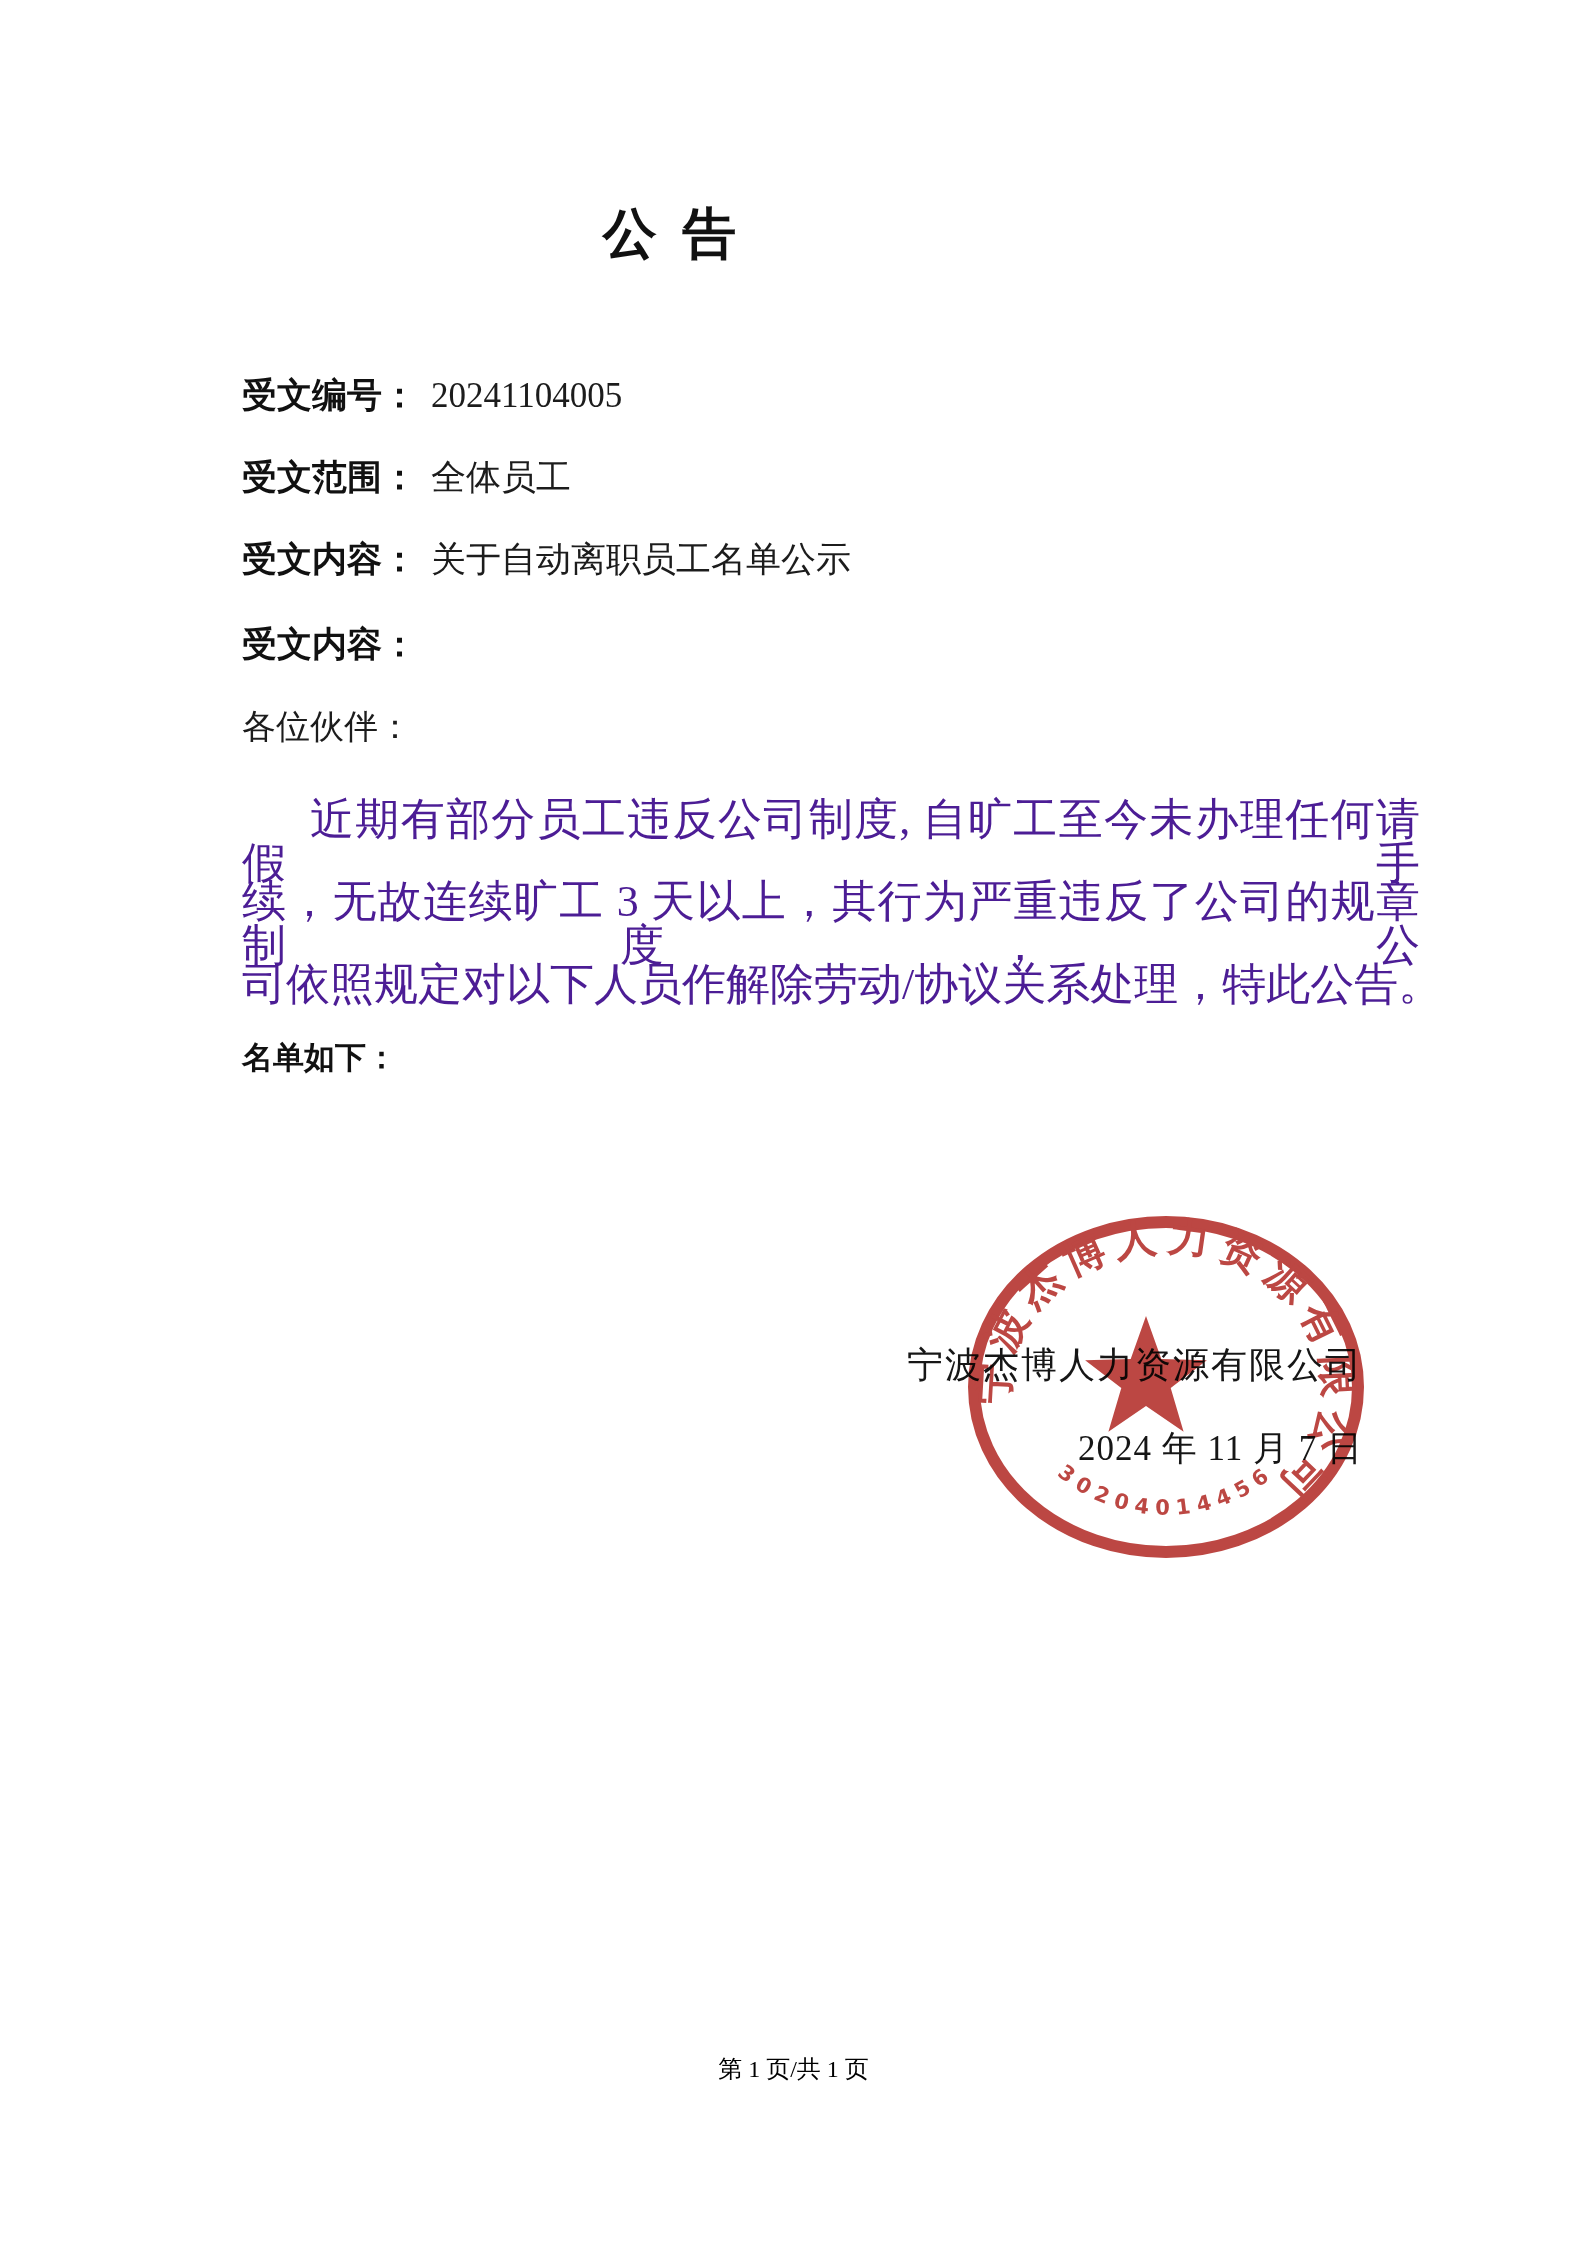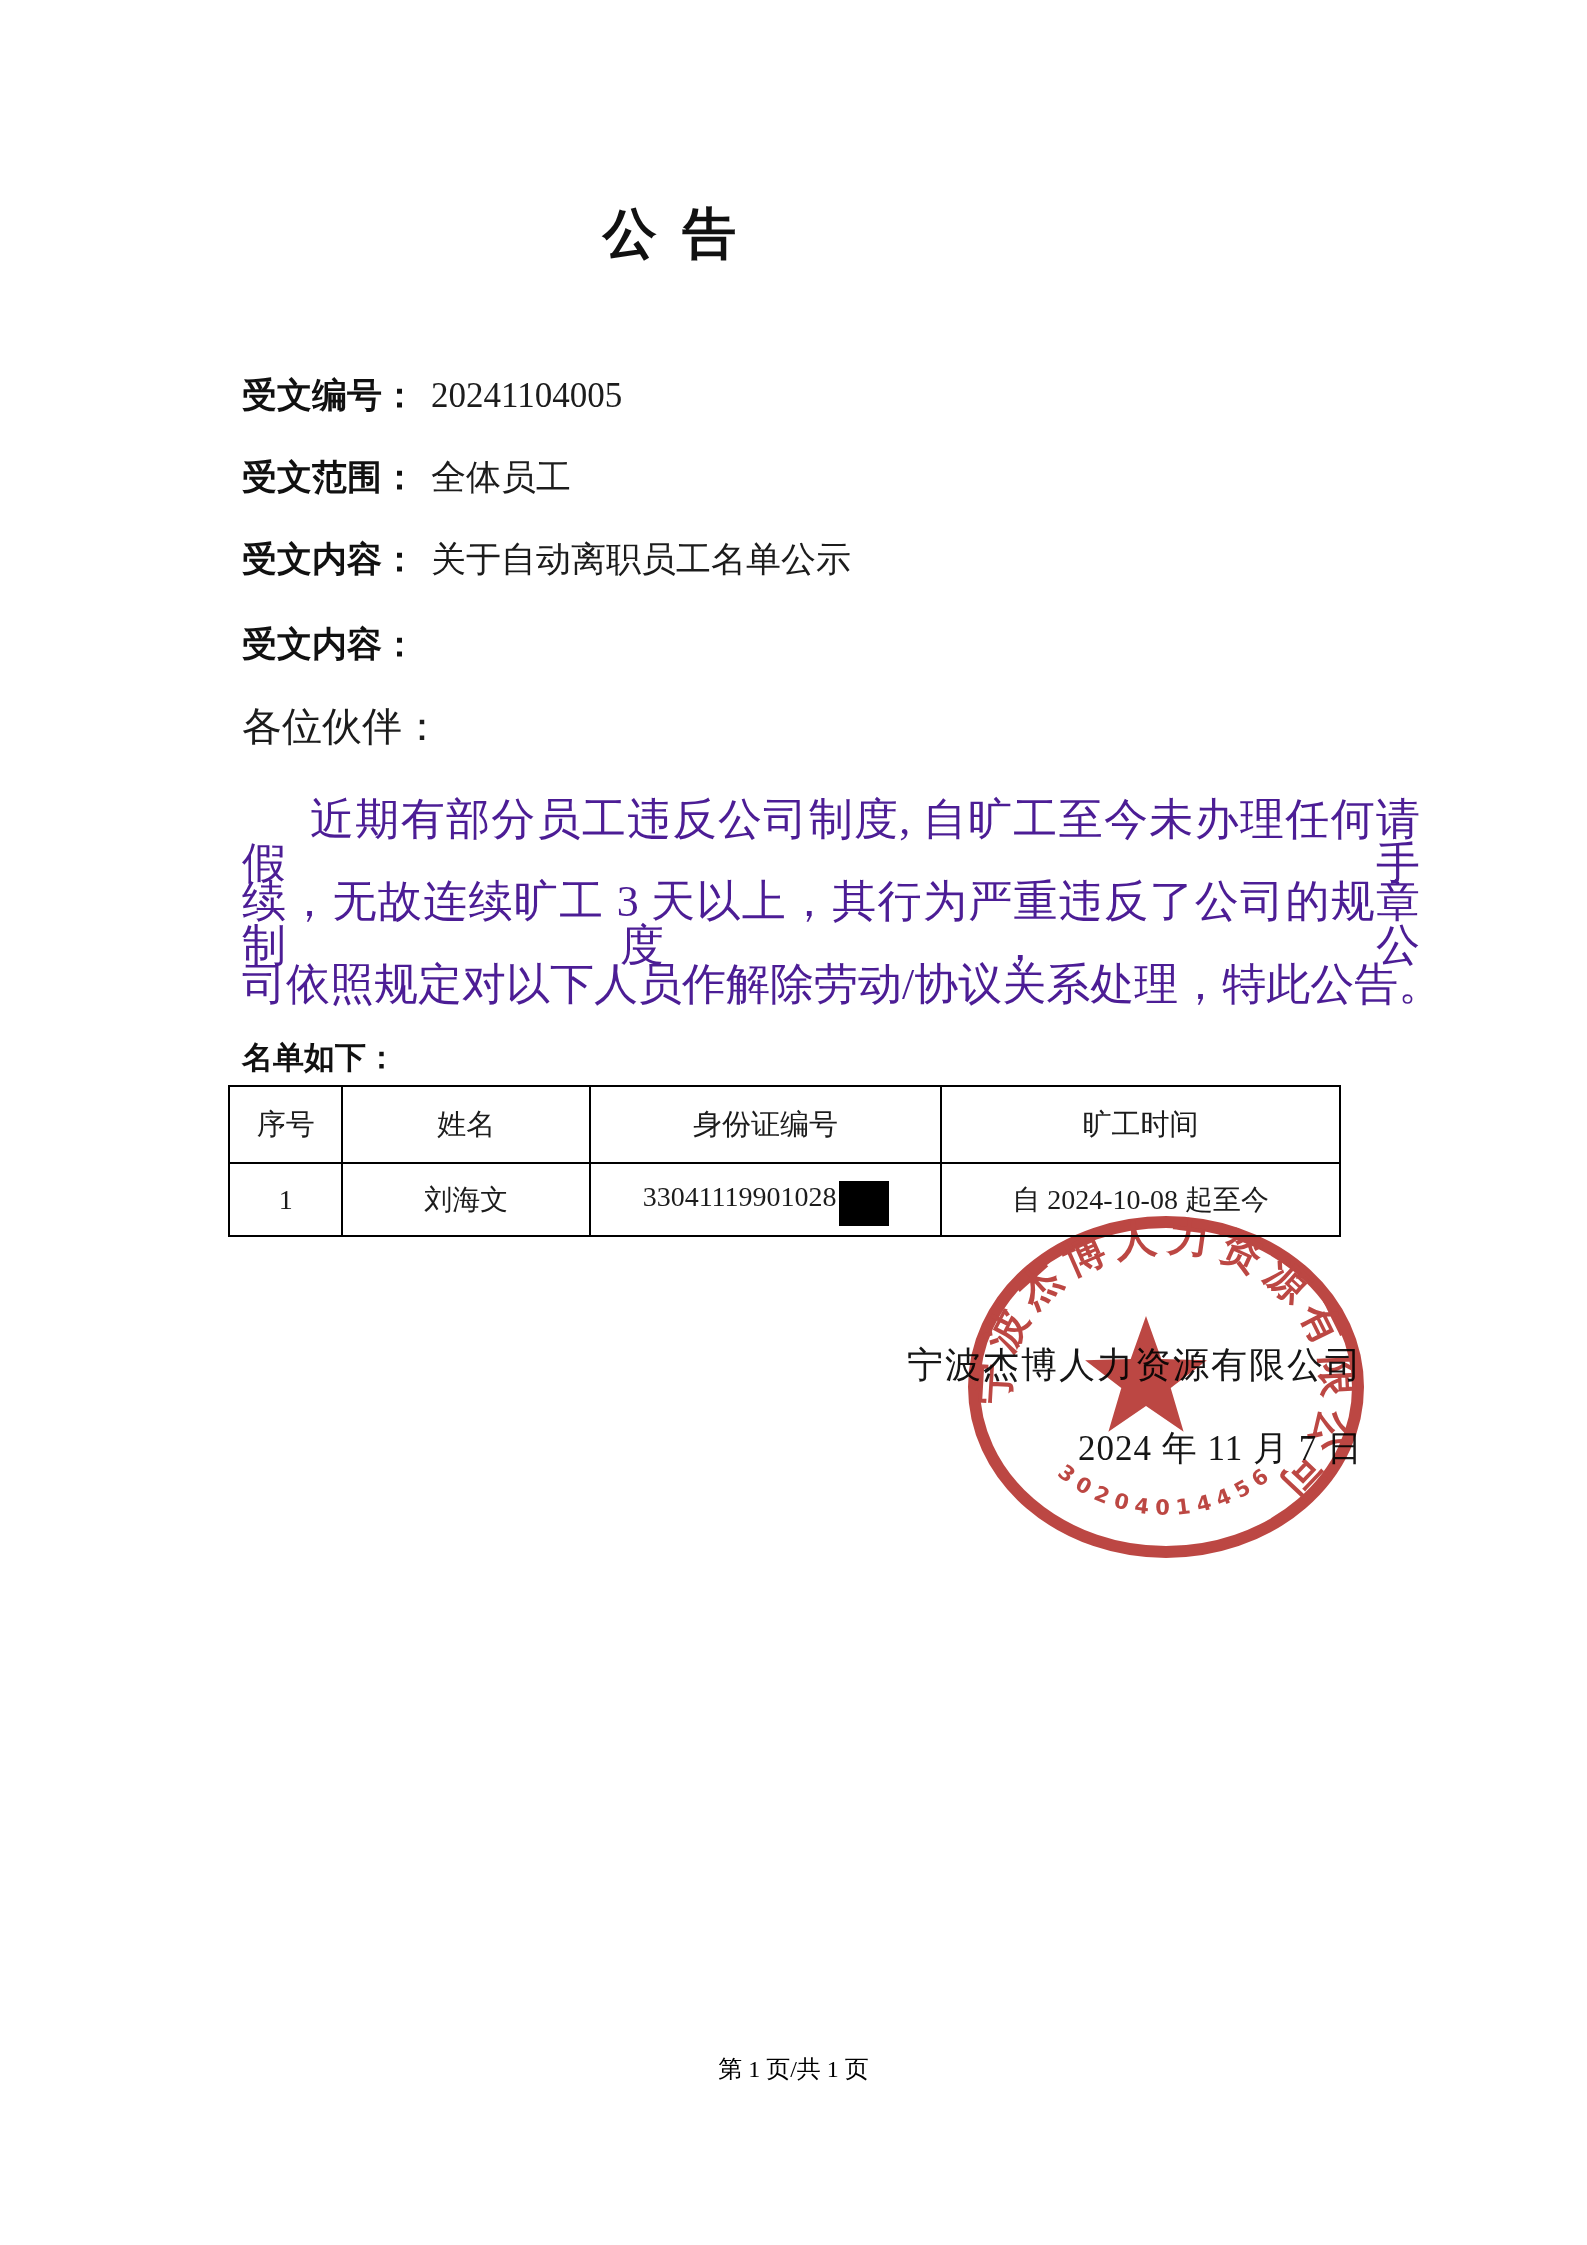--- a/index.html
+++ b/index.html
@@ -18,21 +18,21 @@
     color:#111;
   }
   .field-line{
     position:absolute;left:242px;height:44px;line-height:44px;
     font-size:35px;white-space:nowrap;
   }
   .field-label{font-weight:bold;color:#111;}
   .field-value{font-weight:normal;margin-left:14px;color:#1c1c1c;}
   .salutation{
     position:absolute;left:242px;top:705px;height:44px;line-height:44px;
-    font-size:40px;color:#1c1c1c;
+    font-size:34px;color:#1c1c1c;
   }
   .body-line{
     position:absolute;left:242px;width:1178px;height:44px;line-height:44px;
     font-size:44px;color:#4c1d95;white-space:nowrap;
   }
   .body-line.justify{
     white-space:normal;
     text-align:justify;text-align-last:justify;
   }
   .body-line.indent{text-indent:68px;}
@@ -103,42 +103,20 @@
   </div>
 
   <div class="salutation">各位伙伴：</div>
 
   <div class="body-line justify indent" style="top:798px;">近期有部分员工违反公司制度, 自旷工至今未办理任何请假手</div>
   <div class="body-line justify" style="top:880px;">续，无故连续旷工 3 天以上，其行为严重违反了公司的规章制度，公</div>
   <div class="body-line" style="top:963px;">司依照规定对以下人员作解除劳动/协议关系处理，特此公告。</div>
 
   <div class="list-heading">名单如下：</div>
 
-  <table class="roster">
-    <colgroup>
-      <col class="col-seq">
-        <col class="col-name">
-        <col class="col-id">
-        <col class="col-time">
-    </colgroup>
-    <tbody>
-        <tr>
-      <th>序号</th>
-      <th>姓名</th>
-      <th>身份证编号</th>
-      <th>旷工时间</th>
-    </tr>
-    <tr>
-      <td>1</td>
-      <td>刘海文</td>
-      <td><span>33041119901028</span><span class="redaction"></span></td>
-      <td>自 2024-10-08 起至今</td>
-    </tr>
-  </tbody>
-    </table>
 
   <div class="signature">
     <div class="company-line">宁波杰博人力资源有限公司</div>
     <div class="date-line">2024 年 11 月 7 日</div>
   </div>
 
   <svg class="stamp" viewBox="0 0 420 366" xmlns="http://www.w3.org/2000/svg">
     <g fill="none" stroke="none">
       <ellipse cx="210" cy="183" rx="192" ry="165" stroke="#b5332e" stroke-width="12"></ellipse>
       <polygon fill="#b5332e" points="190,112 205.3,155.0 250.9,156.2 214.7,184.0 227.6,227.8 190,202 152.4,227.8 165.3,184.0 129.1,156.2 174.7,155.0"></polygon>

